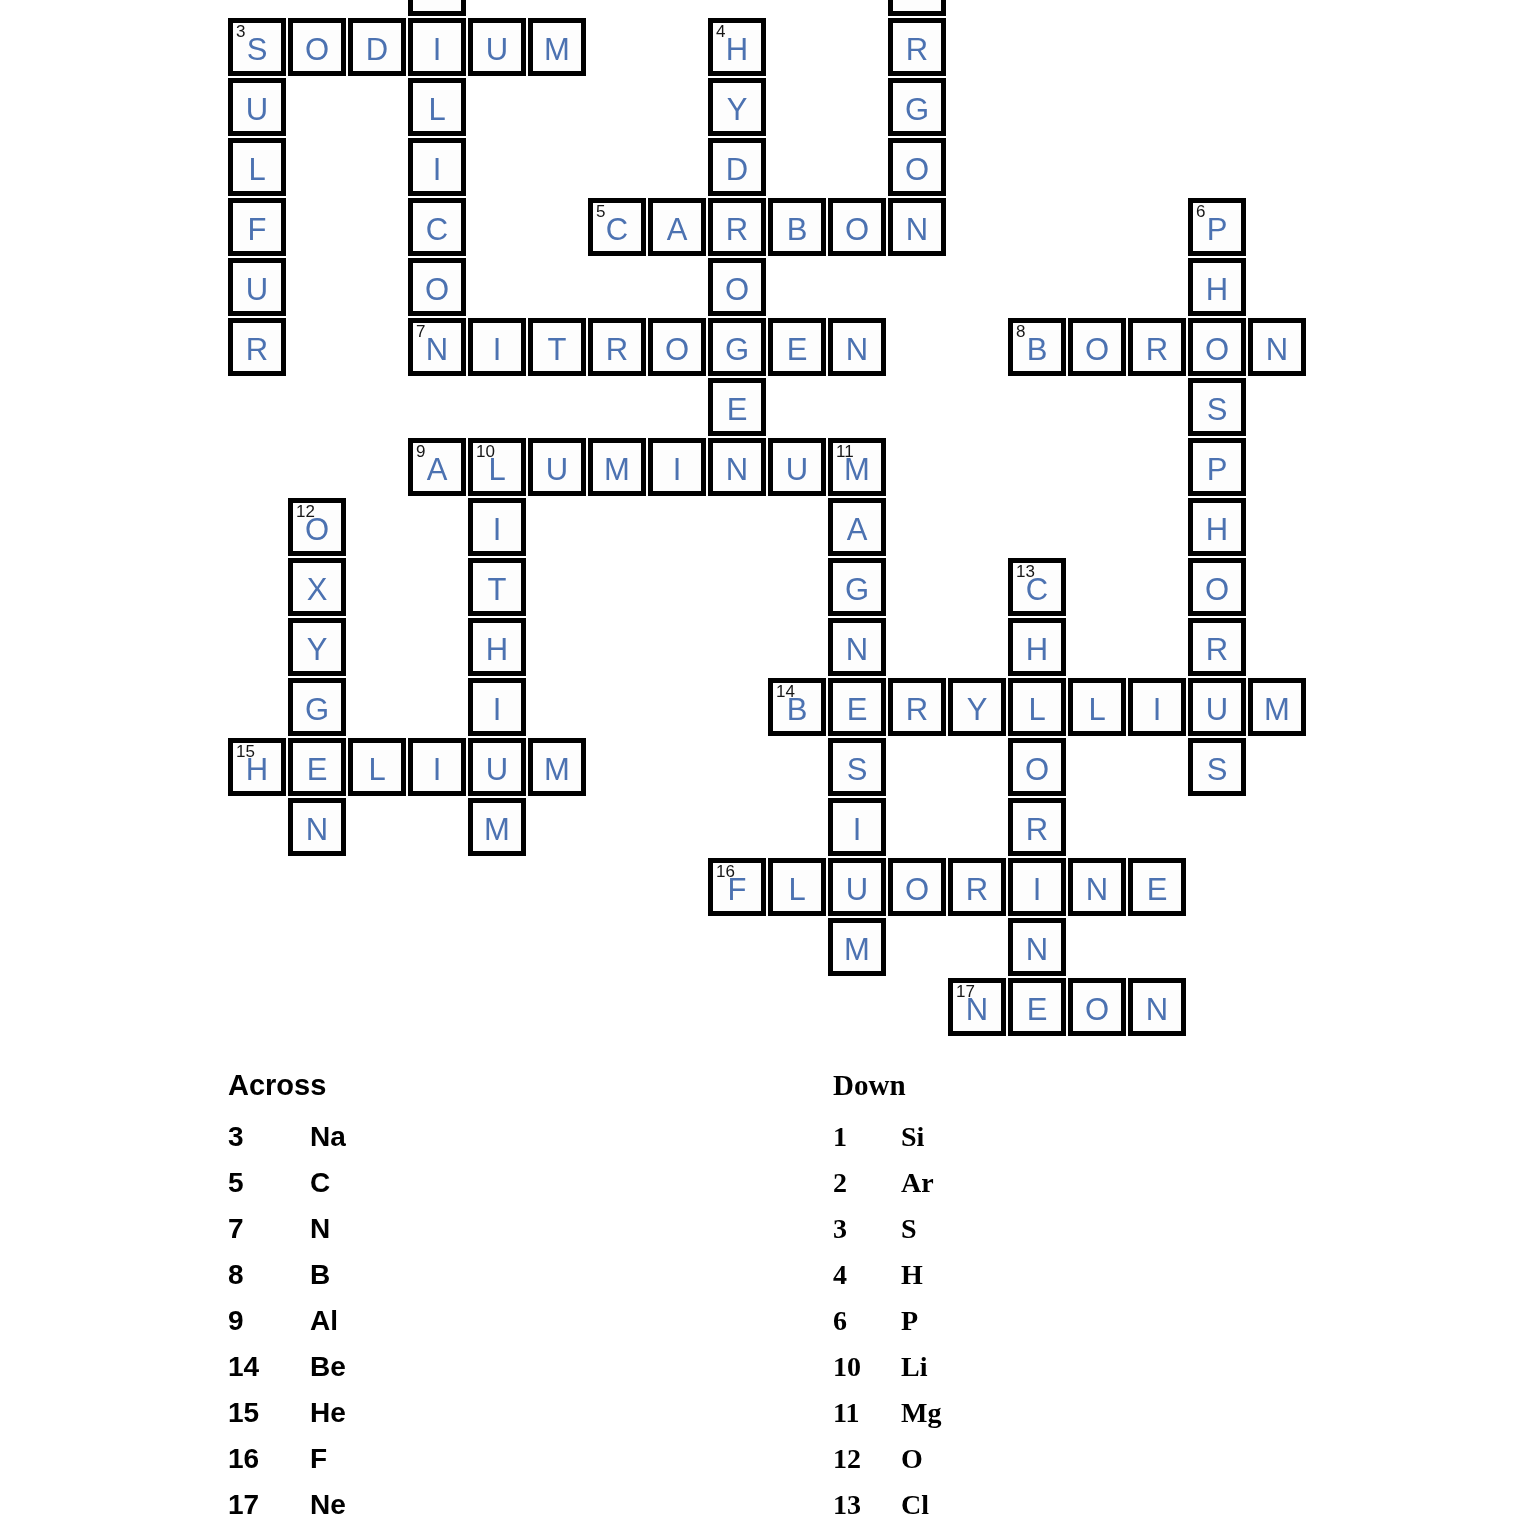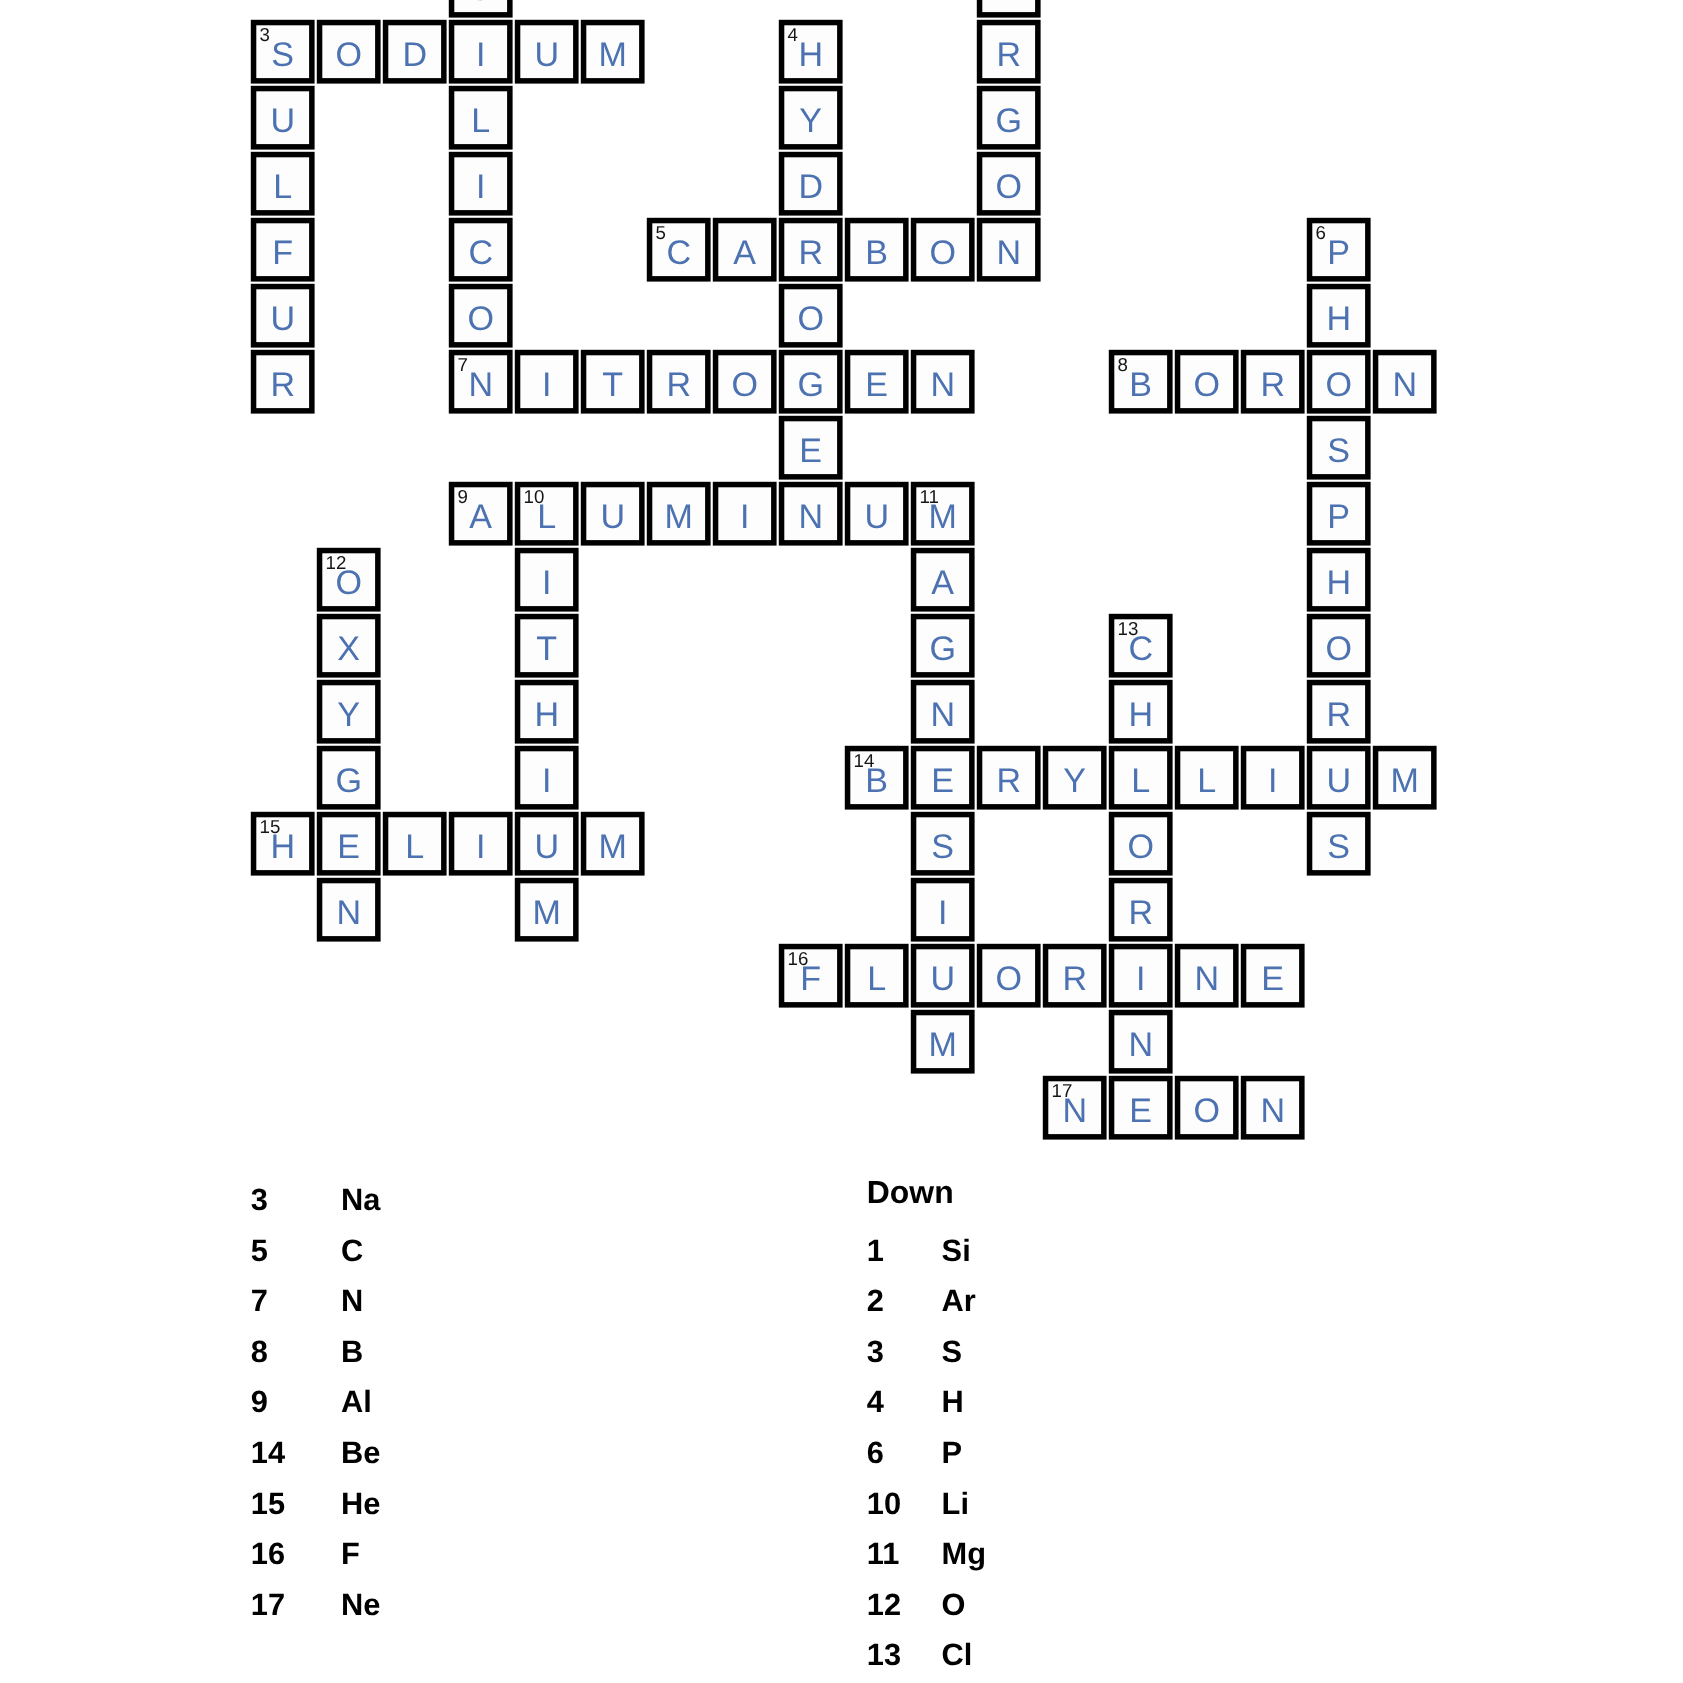--- a/index.html
+++ b/index.html
@@ -16,21 +16,21 @@
   .cell .letter{
     font-size:31px;line-height:1;color:var(--letter,#4c72b1);
     margin-top:5px;font-weight:normal;
   }
   .cell .num{
     position:absolute;top:0px;left:3px;font-size:17px;line-height:1.05;
     color:var(--numcol,#161616);
   }
   .clue-block{position:absolute;top:1068px;}
   #across-block{left:228px;width:460px;}
-  #down-block{left:788px;width:460px;}
+  #down-block{left:833px;width:460px;font-family:Liberation Serif, serif;}
   .clue-title{
     font-size:29px;font-weight:bold;color:var(--cluecol,#000);
     line-height:34px;margin:0 0 12px 0;
   }
   .clue-row{
     display:flex;align-items:center;height:46px;
     font-size:28px;font-weight:bold;color:var(--cluecol,#000);
   }
   #across-block .clue-row .n{width:82px;flex:0 0 82px;}
   #down-block .clue-row .n{width:68px;flex:0 0 68px;}
@@ -375,20 +375,21 @@
       </div>
       <div class="cell" style="left: 1068px; top: 978px;">
         <span class="letter">O</span>
       </div>
       <div class="cell" style="left: 1128px; top: 978px;">
         <span class="letter">N</span>
       </div>
     </div>
 
   <section class="clue-block" id="across-block">
+    <h2 class="clue-title">Across</h2>
     <div id="across-list">
         <div class="clue-row">
           <span class="n">3</span>
           <span class="s">Na</span>
         </div>
         <div class="clue-row">
           <span class="n">5</span>
           <span class="s">C</span>
         </div>
         <div class="clue-row">

